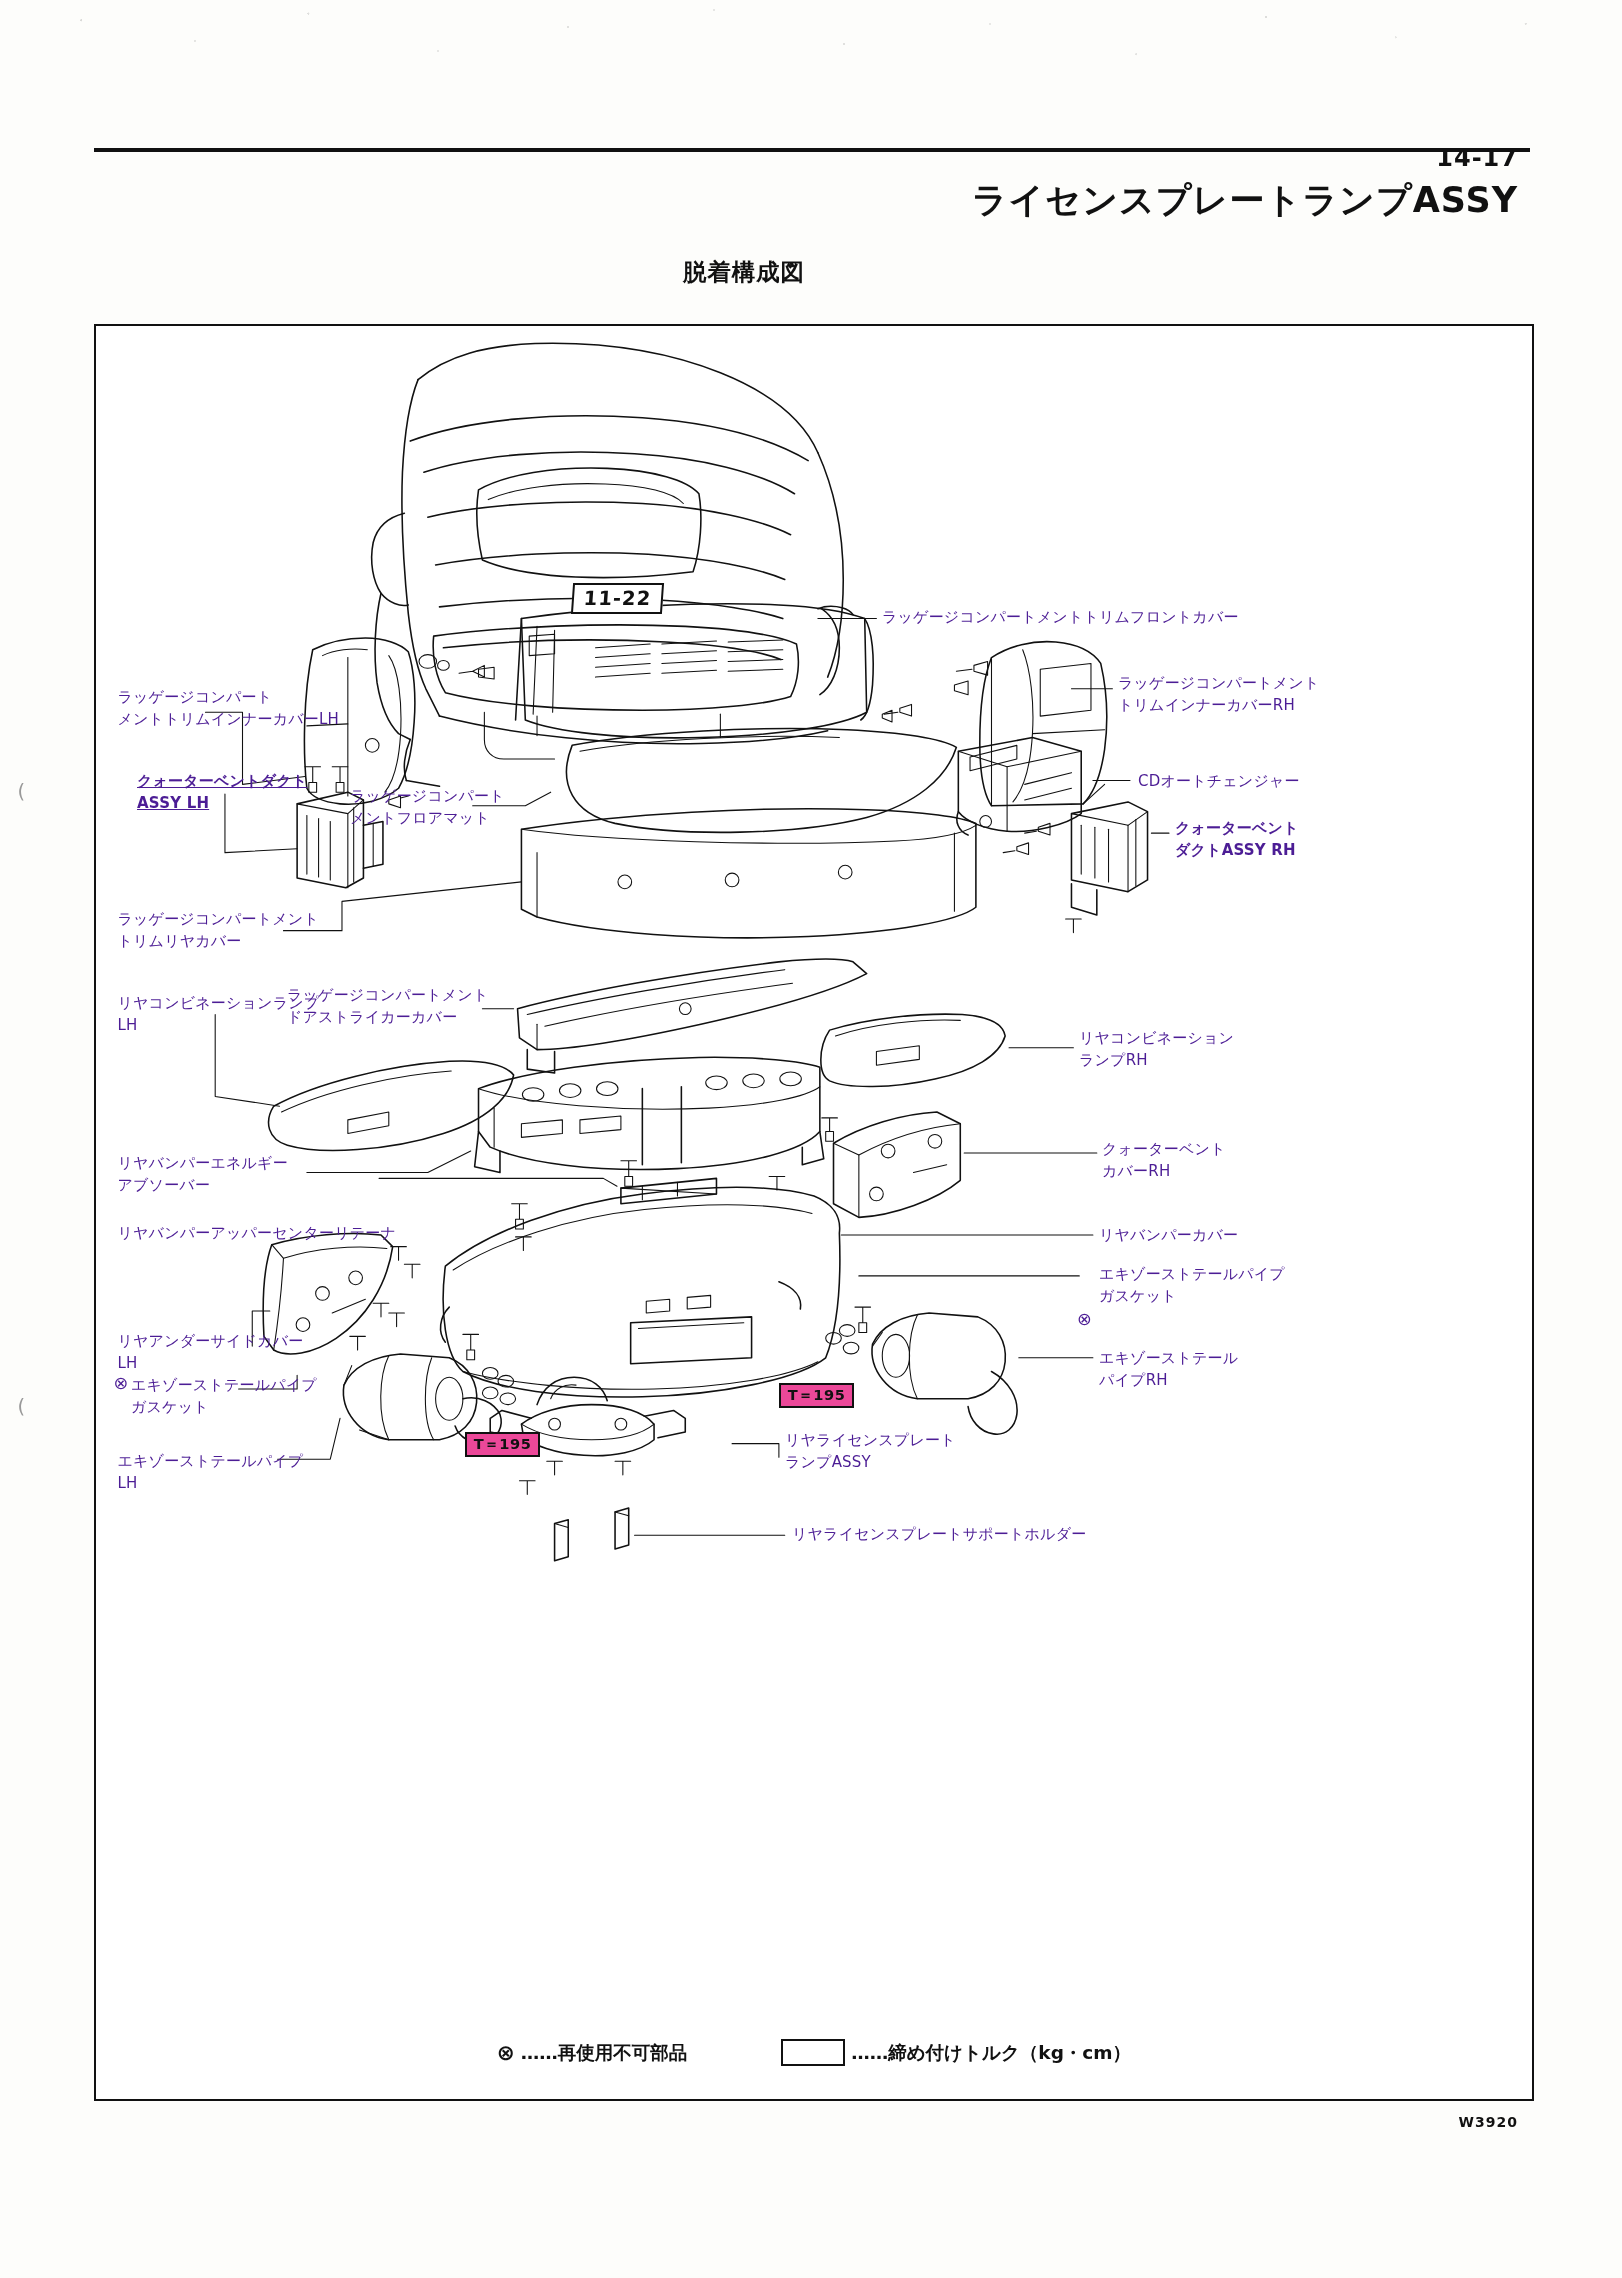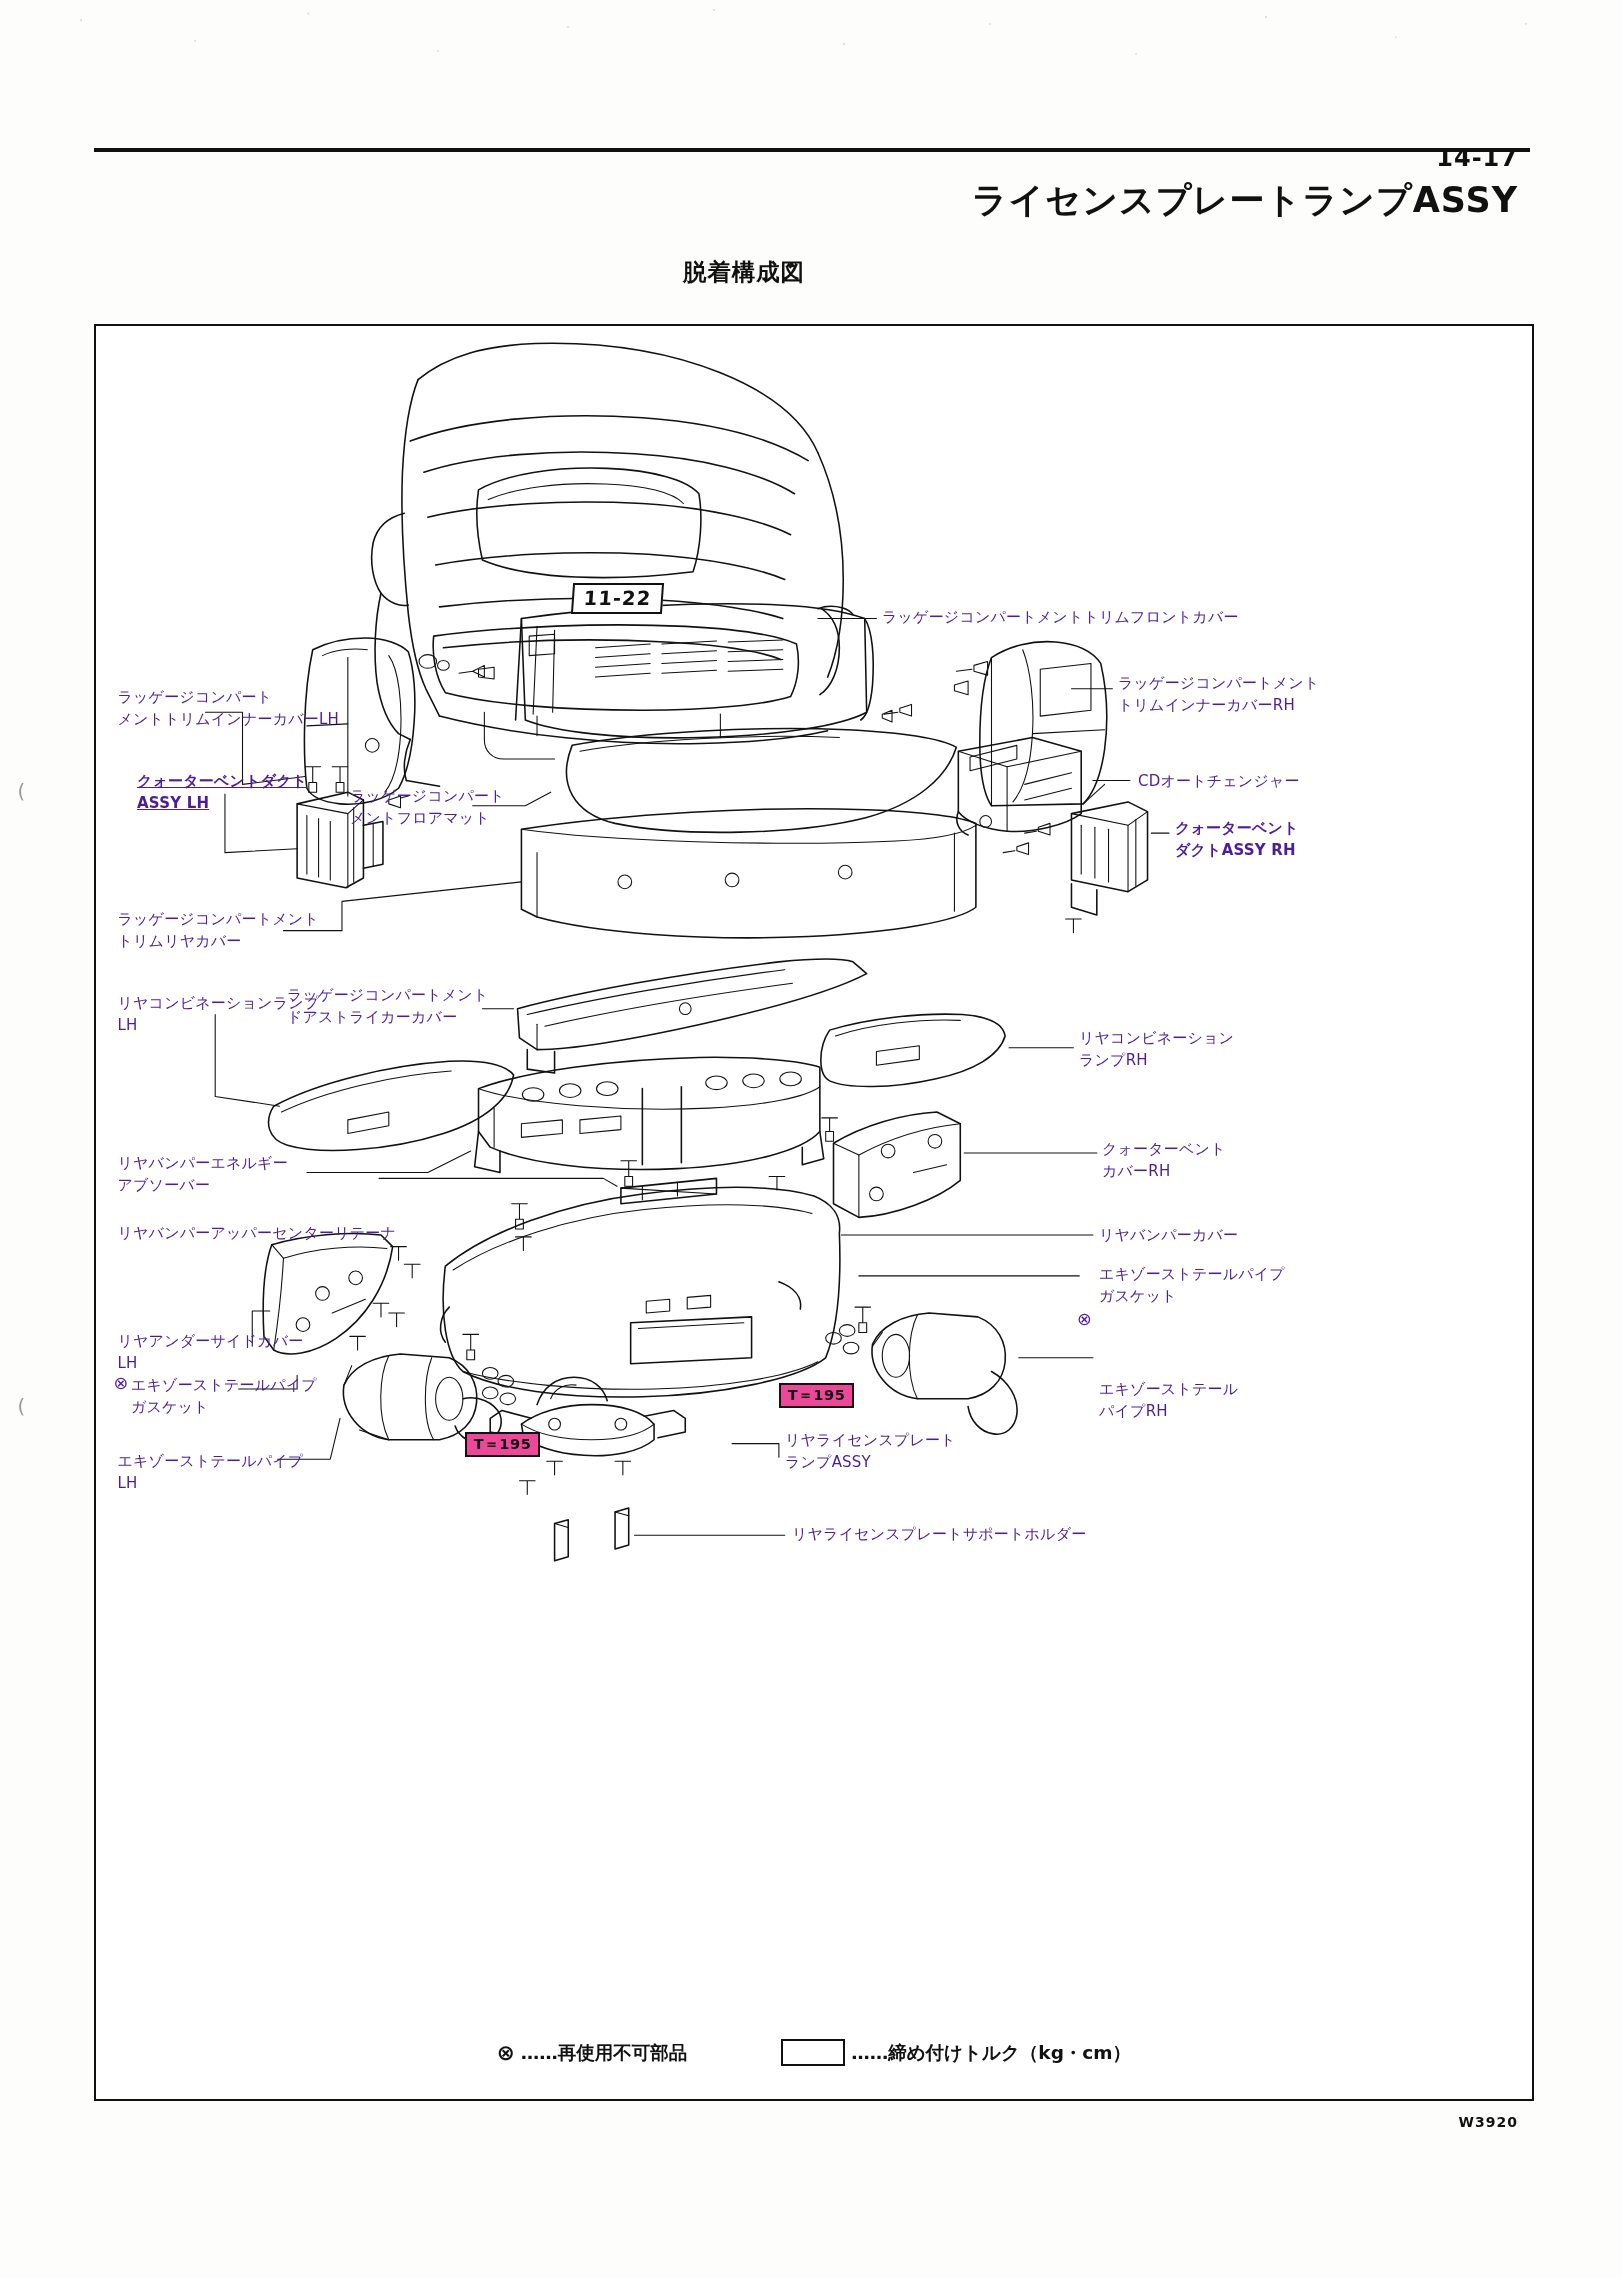--- a/index.html
+++ b/index.html
@@ -591,21 +591,21 @@
     <div class="lbl" style="left:21.5px;  top:827px;">リヤバンパーエネルギー
 アブソーバー</div>
     <div class="lbl" style="left:21.5px;  top:843px; opacity:0;"></div>
     <div class="lbl" style="left:21.5px;  top:897px;">リヤバンパーアッパーセンターリテーナ</div>
     <div class="lbl" style="left:1006px; top:813px;">クォーターベント
 カバーRH</div>
     <div class="lbl" style="left:1003px; top:899px;">リヤバンパーカバー</div>
     <div class="lbl" style="left:1003px; top:938px;">エキゾーストテールパイプ
 ガスケット</div>
     <div class="lbl" style="left:981px; top:985px; font-size:17.6px; line-height:1;">⊗</div>
-    <div class="lbl" style="left:1003px; top:1022px;margin-top:31px;">エキゾーストテール
+    <div class="lbl" style="left:1003px; top:1022px;">エキゾーストテール
 パイプRH</div>
     <div class="lbl" style="left:21.5px;  top:1005px;">リヤアンダーサイドカバー
 LH</div>
     <div class="lbl" style="left:35px;  top:1049px;">エキゾーストテールパイプ
 ガスケット</div>
     <div class="lbl" style="left:17.6px;  top:1049px; font-size:17.6px; line-height:1;">⊗</div>
     <div class="lbl" style="left:21.5px;  top:1125px;">エキゾーストテールパイプ
 LH</div>
     <div class="lbl" style="left:689px; top:1104px;">リヤライセンスプレート
 ランプASSY</div>

